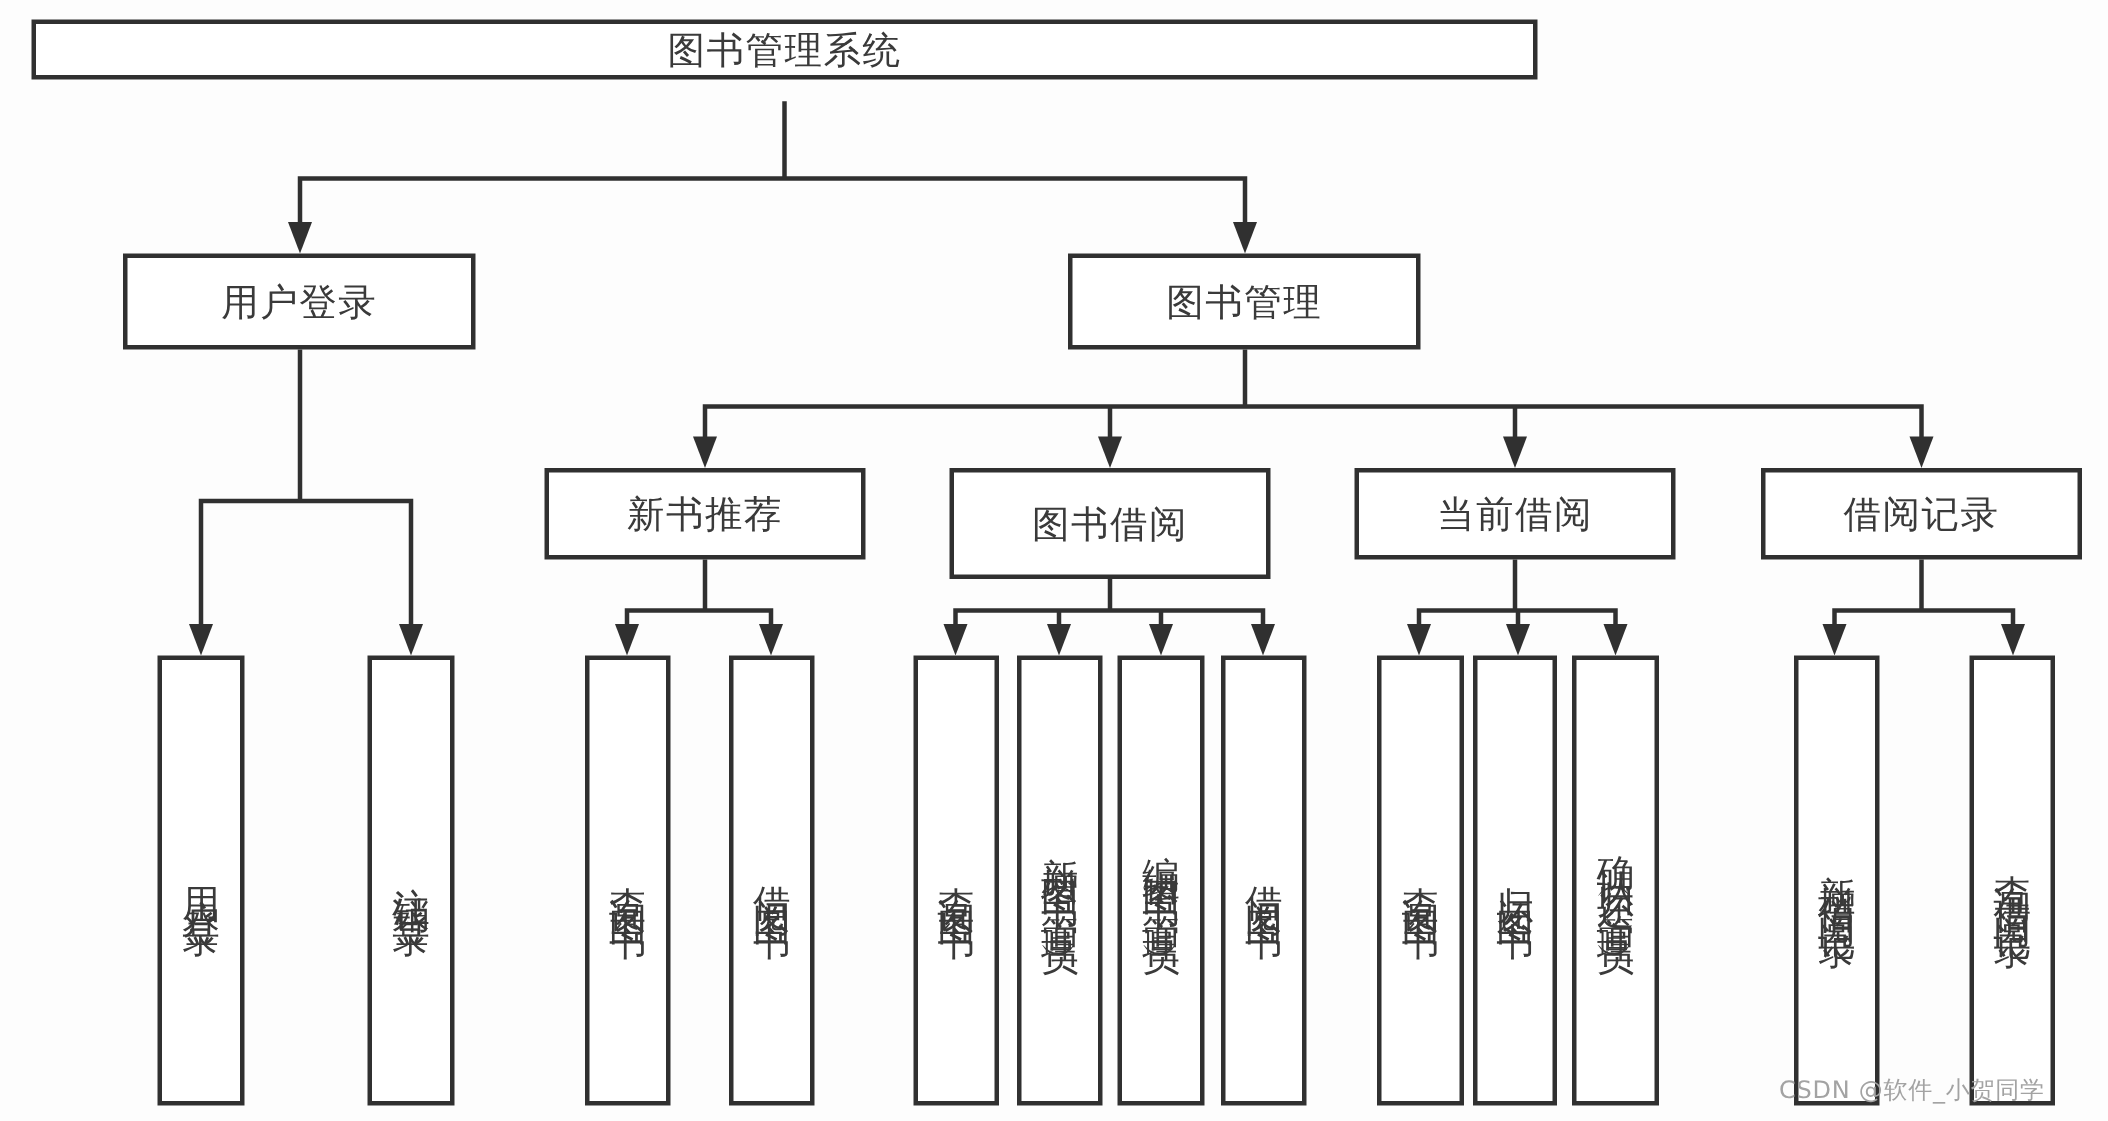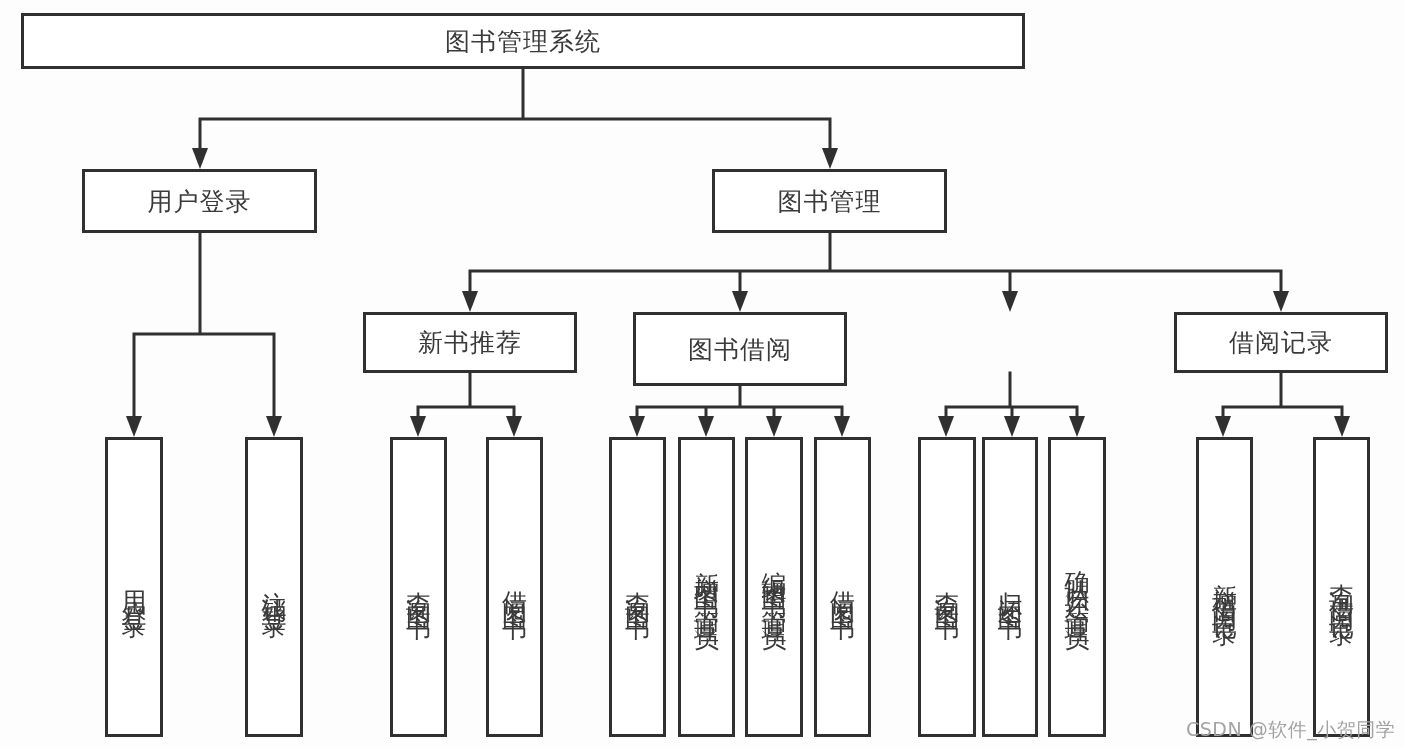--- a/index.html
+++ b/index.html
@@ -50,21 +50,21 @@
   .node .vtext{
     writing-mode:vertical-rl;
     letter-spacing:8px;
     line-height:1;
     white-space:nowrap;
   }
   .watermark{
     position:absolute;
     left:1186px;
     top:717px;
-    font-size:19px;
+    font-size:16px;
     letter-spacing:0.5px;
     color:var(--watermark);
     z-index:5;
     white-space:nowrap;
   }
 </style>
 </head>
 <body>
 
 <div class="canvas">
@@ -101,36 +101,39 @@
       <polygon points="766,416 782,416 774,437"></polygon>
       <polygon points="834,416 850,416 842,437"></polygon>
       <polygon points="938,416 954,416 946,437"></polygon>
       <polygon points="1004,416 1020,416 1012,437"></polygon>
       <polygon points="1069,416 1085,416 1077,437"></polygon>
       <polygon points="1215,416 1231,416 1223,437"></polygon>
       <polygon points="1334,416 1350,416 1342,437"></polygon>
     </g>
   </svg>
 
-  <div class="node" style="left:21px;top:13px;width:1004px;height:56px">
+  <div class="node" style="left:21px;top:13px;width:1004px;height:40px">
     <span>图书管理系统</span>
   </div>
 
   <div class="node" style="left:82px;top:169px;width:235px;height:64px">
     <span>用户登录</span>
   </div>
   <div class="node" style="left:712px;top:169px;width:235px;height:64px">
     <span>图书管理</span>
   </div>
 
   <div class="node" style="left:363px;top:312px;width:214px;height:61px">
     <span>新书推荐</span>
   </div>
   <div class="node" style="left:633px;top:312px;width:214px;height:74px">
     <span>图书借阅</span>
+  </div>
+  <div class="node" style="left:903px;top:312px;width:214px;height:61px">
+    <span>当前借阅</span>
   </div>
   <div class="node" style="left:1174px;top:312px;width:214px;height:61px">
     <span>借阅记录</span>
   </div>
 
   <div class="node" style="left:105px;top:437px;width:58px;height:300px">
     <span class="vtext">用户登录</span>
   </div>
   <div class="node" style="left:245px;top:437px;width:58px;height:300px">
     <span class="vtext">注销登录</span>

